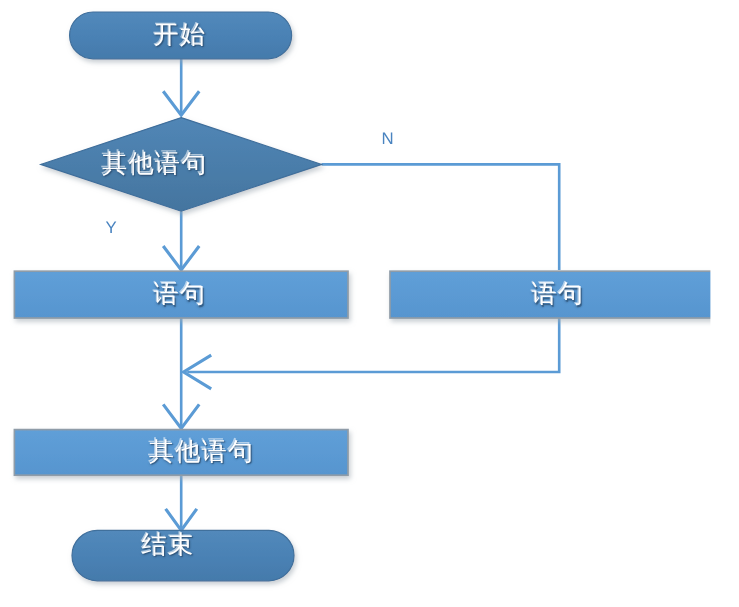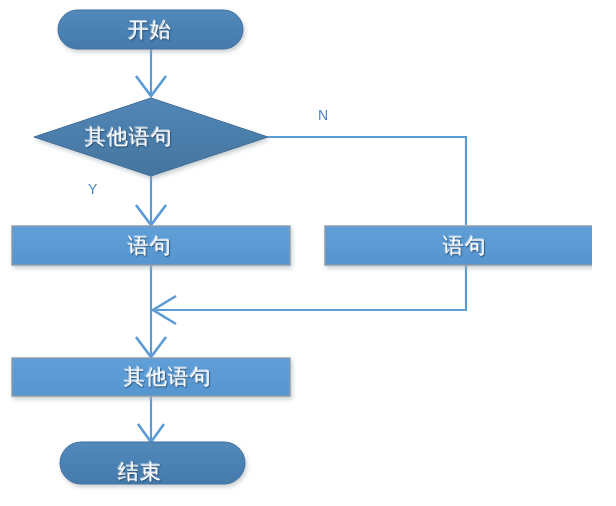--- a/index.html
+++ b/index.html
@@ -137,19 +137,19 @@
   <div class="node-label" style="left:128px; top:19px;">开始</div>
 
   <div class="node-label" style="left:85px; top:126px;">其他语句</div>
 
   <div class="node-label" style="left:128px; top:235px;">语句</div>
 
   <div class="node-label" style="left:443px; top:235px;">语句</div>
 
   <div class="node-label" style="left:124px; top:366px;">其他语句</div>
 
-  <div class="node-label" style="left:118px; top:461px;">结束</div>
+  <div class="node-label" style="left:118px; top:444px;">结束</div>
 
   <div class="branch-label" style="left:88px; top:182px;">Y</div>
 
   <div class="branch-label" style="left:318px; top:108px;">N</div>
 
 </div>
 
 </body></html>

